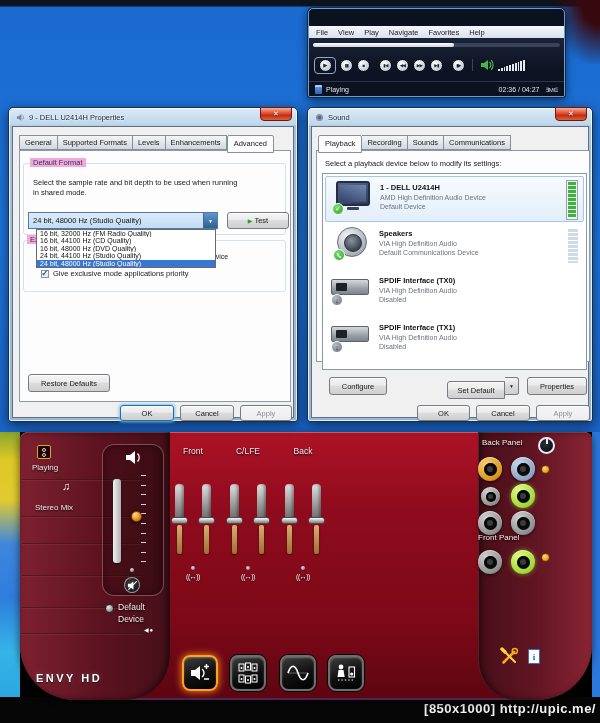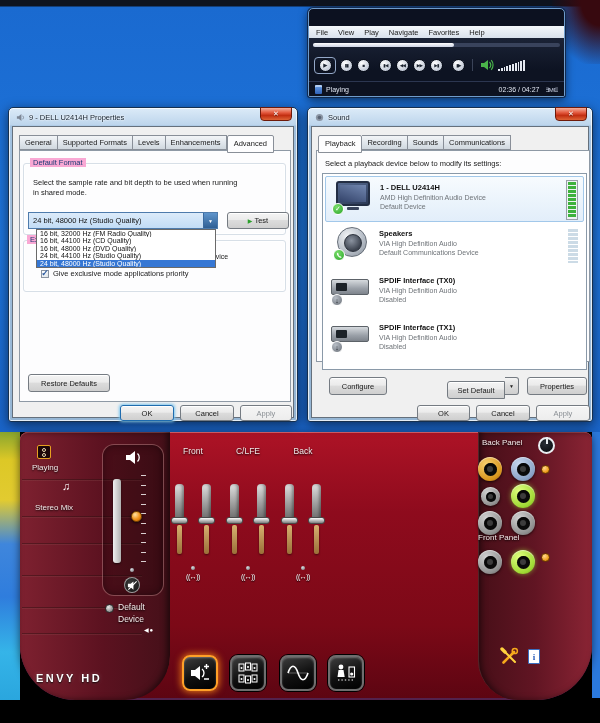--- a/index.html
+++ b/index.html
@@ -200,20 +200,23 @@
 </style>
 </head>
 <body>
 
 <div id="screen">
 
   <div class="abs" id="desk-top"></div>
   <div class="abs" id="desk-corner"></div>
   <div class="abs" id="desk-left"></div>
   <div class="abs" id="desk-right"></div>
+  <div class="abs" id="blackbar">
+    <span id="watermark">[850x1000] http://upic.me/</span>
+  </div>
 
   <div class="abs" id="envy">
     <div class="abs brush" id="wingL"></div>
     <div class="abs brush" id="wingR"></div>
 
     <div class="abs ez" id="spkicon">
         <i></i>
         <i></i>
       </div>
     <div class="abs ez wlabel" style="left:0;top:31px;width:50px;text-align:center;">Playing</div>

